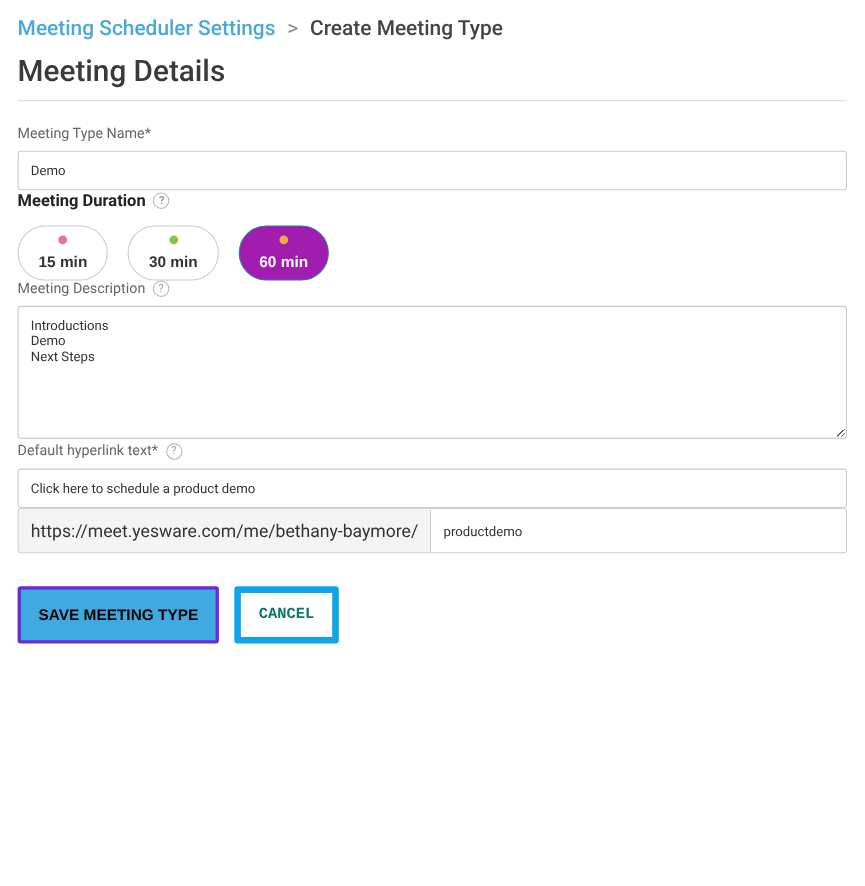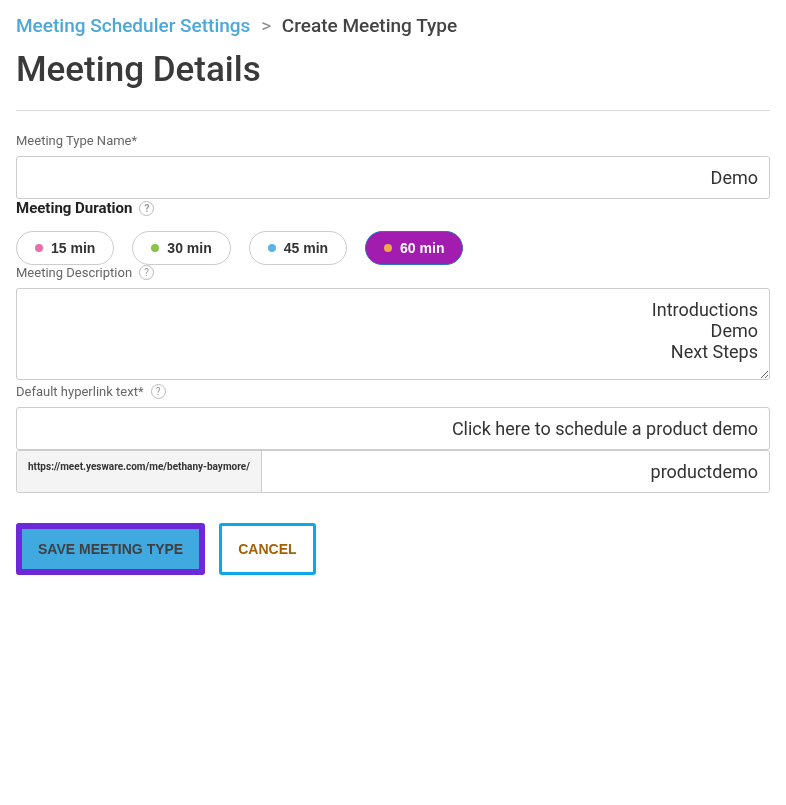--- a/index.html
+++ b/index.html
@@ -19,25 +19,25 @@
     .breadcrumb a {
       color: #4ca8d8;
       text-decoration: none;
     }
     .breadcrumb .sep {
       color: #888;
       margin: 0 6px;
       font-weight: 400;
     }
     h1.section-title {
-      font-size: 35px;
+      font-size: 27px;
       font-weight: 500;
       color: #3a3a3a;
       border-bottom: 1px solid #ddd;
-      padding-bottom: 20px;
+      padding-bottom: 10px;
       margin-bottom: 22px;
     }
     .field { }
     .field-label {
       font-size: 13px;
       color: #666;
       margin-bottom: 8px;
       display: flex;
       align-items: center;
       gap: 7px;
@@ -57,46 +57,46 @@
       justify-content: center;
       font-size: 10px;
       color: #999;
       cursor: help;
     }
     input[type=text], textarea {
       width: 100%;
       border: 1px solid #ccc;
       border-radius: 3px;
       padding: 10px 11px;
-      font-size: 18px;
+      font-size: 12px;
       color: #333;
       font-family: inherit;
-      text-align: right;
     }
     textarea {
-      height: 92px;
+      height: 121px;
       resize: both;
     }
     .duration-row {
       display: flex;
       gap: 18px;
       margin-top: 14px;
     }
     .pill {
       border: 1px solid #ccc;
       border-radius: 999px;
       background: #fff;
       color: #333;
       font-size: 14px;
       font-weight: 600;
       padding: 8px 18px;
       display: inline-flex;
       align-items: center;
       gap: 8px;
       cursor: pointer;
+      flex-direction: column;
     }
     .pill .dot {
       width: 8px;
       height: 8px;
       border-radius: 50%;
       display: inline-block;
     }
     .pill.selected {
       background: #a21caf;
       border-color: #2b77b6;
@@ -105,22 +105,22 @@
     .url-row {
       display: flex;
       border: 1px solid #ccc;
       border-radius: 3px;
       overflow: hidden;
     }
     .url-prefix {
       background: #f4f4f4;
       border-right: 1px solid #ccc;
       padding: 10px 11px;
-      font-size: 10px;
-      font-weight: 700;
+      font-size: 16px;
+      font-weight: 400;
       color: #333;
       white-space: nowrap;
     }
     .url-row input {
       border: none;
       border-radius: 0;
       flex: 1;
     }
     .button-row {
       display: flex;
@@ -129,27 +129,28 @@
     }
     .btn {
       font-size: 14px;
       font-weight: 700;
       padding: 12px 16px;
       border-radius: 3px;
       cursor: pointer;
     }
     .btn-primary {
       background: #3fa9e0;
-      color: #404040;
-      border: 6px solid #6d28d9;
+      color: #000000;
+      border: 3px solid #6d28d9;
     }
     .btn-secondary {
       background: #fff;
-      color: #a16207;
-      border: 3px solid #0ea5e9;
+      color: #0f766e;
+      border: 6px solid #0ea5e9;
+      font-family: Liberation Mono, monospace;
     }
   </style>
 </head>
 <body>
 
 <div class="breadcrumb">
   <a href="#">Meeting Scheduler Settings</a>
   <span class="sep">&gt;</span>
   <span>Create Meeting Type</span>
 </div>
@@ -168,24 +169,20 @@
   </div>
   <div class="duration-row">
       <button class="pill">
         <span class="dot" style="background: rgb(232, 111, 168);"></span>
         <span>15 min</span>
       </button>
       <button class="pill">
         <span class="dot" style="background: rgb(139, 195, 74);"></span>
         <span>30 min</span>
       </button>
-      <button class="pill">
-        <span class="dot" style="background: rgb(95, 179, 228);"></span>
-        <span>45 min</span>
-      </button>
       <button class="pill selected">
         <span class="dot" style="background: rgb(240, 169, 74);"></span>
         <span>60 min</span>
       </button>
     </div>
 </div>
 
 <div class="field">
 </div>
 

